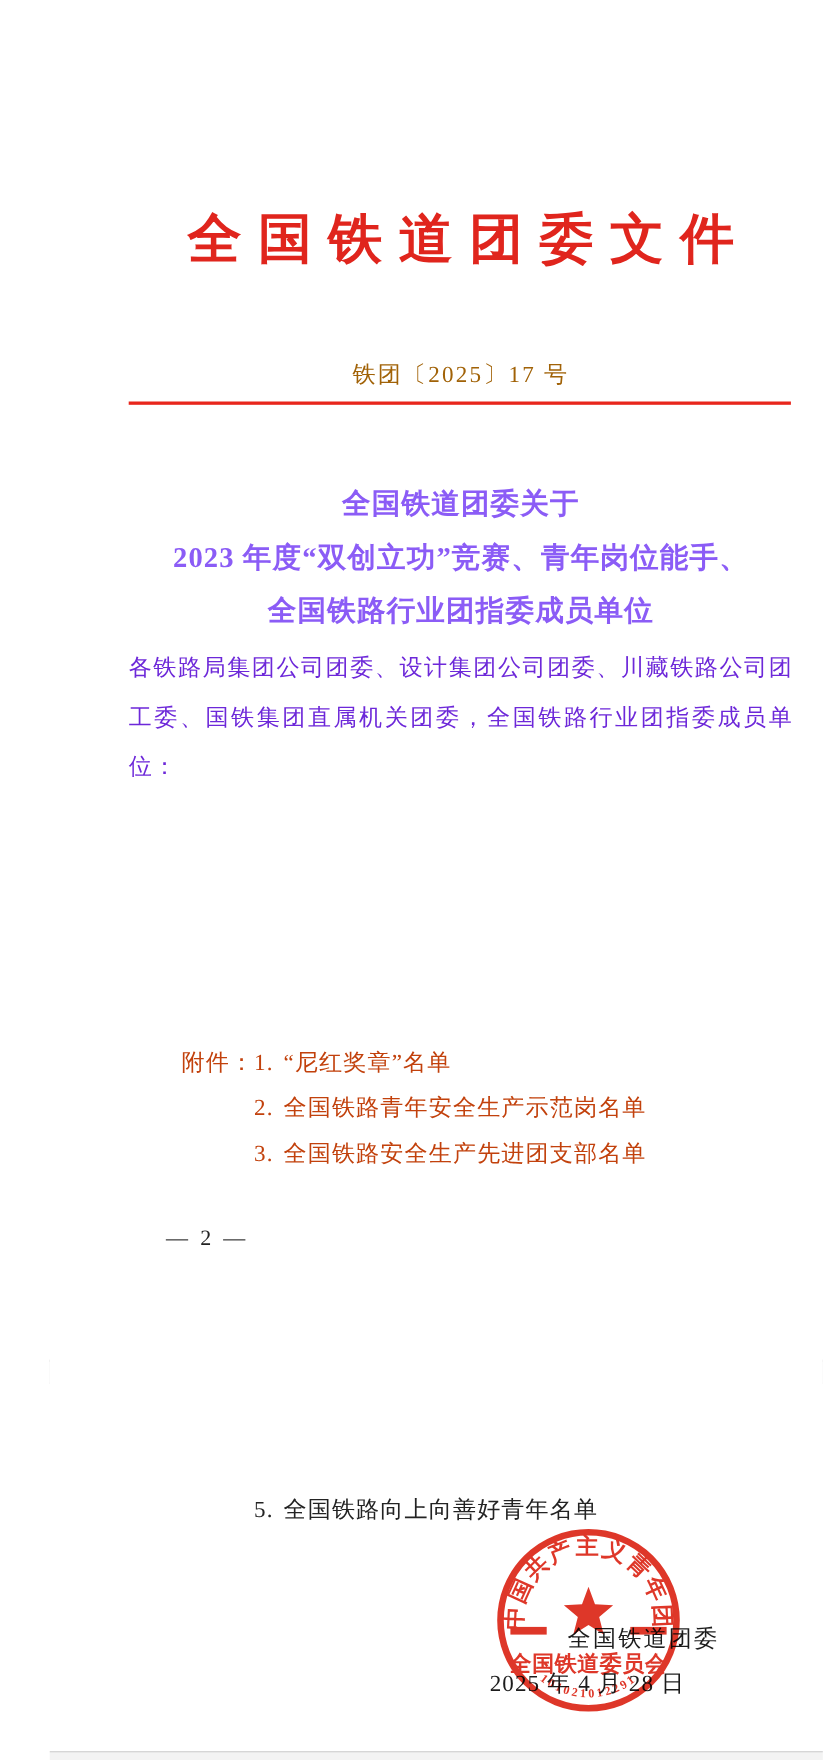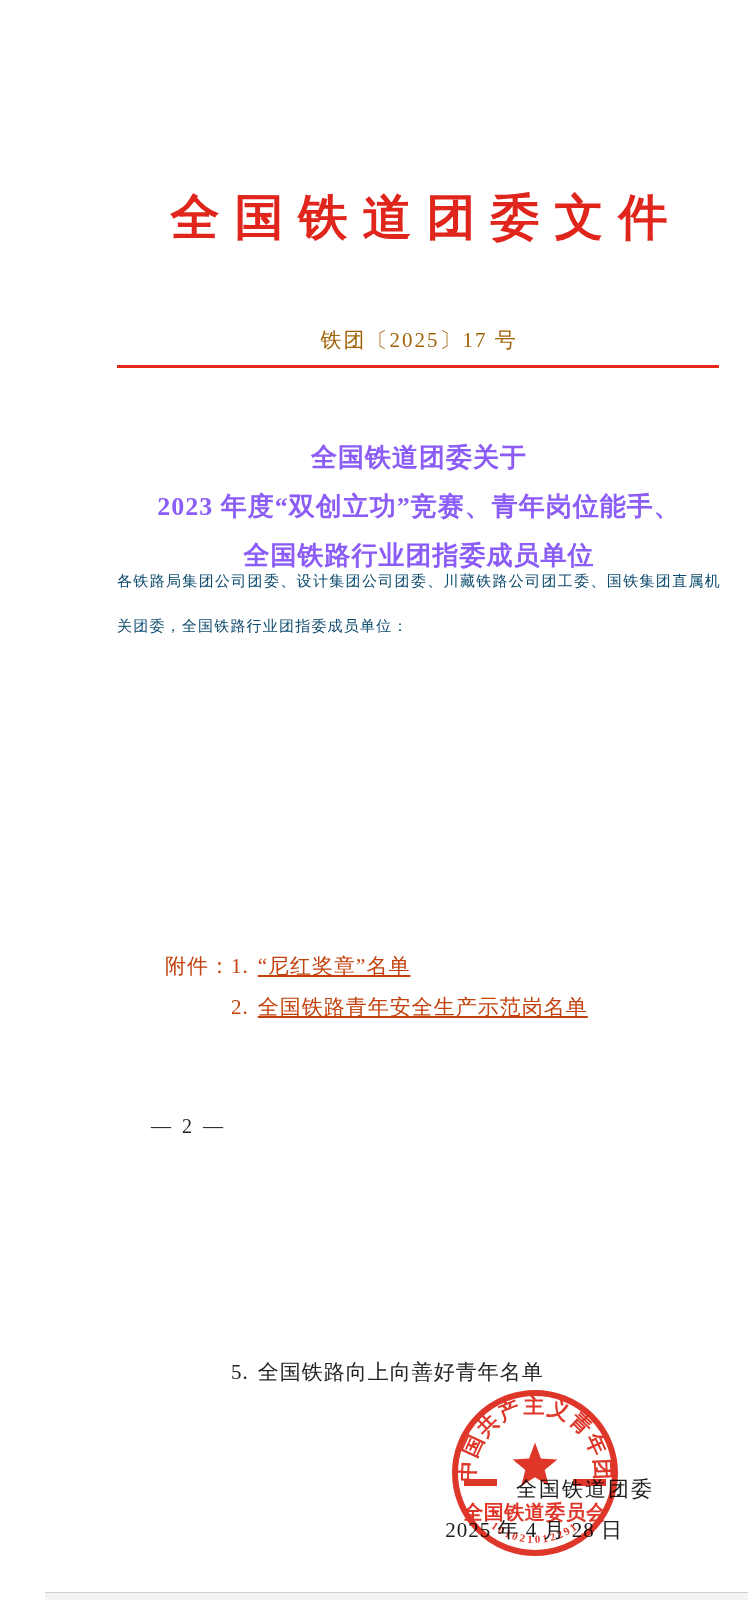--- a/index.html
+++ b/index.html
@@ -40,35 +40,35 @@
   .red-rule {
     position: absolute; top: 365px; left: 72px; width: 602px; height: 3px;
     background: #e8261c;
   }
   .doc-title {
     position: absolute; top: 433px; left: 40px; width: 668px;
     text-align: center; font-weight: bold; color: #8b5cf6;
     font-size: 26px; line-height: 49px; letter-spacing: 1px;
   }
   .body-text {
-    position: absolute; top: 559px; left: 72px; width: 604px;
-    font-size: 15px; line-height: 45px; letter-spacing: 1.2px;
-    text-align: justify; color: #0c4a6e;
+    position: absolute; top: 585px; left: 72px; width: 604px;
+    font-size: 21px; line-height: 45px; letter-spacing: 1.2px;
+    text-align: justify; color: #6d28d9;
   }
   .body-text p { margin: 0; }
   .body-text .indent { text-indent: 2em; }
 
   .attachments {
     position: absolute; top: 946px; left: 120px; width: 560px;
     font-size: 21px; line-height: 41px; letter-spacing: 1px; color: #c2410c;
     display: flex; align-items: flex-start;
   }
   .att-label { flex: none; }
   .att-items { flex: none; }
-  .att-item { white-space: nowrap; text-decoration: underline; }
+  .att-item { white-space: nowrap; }
   .att-num { display: inline-block; margin-right: 9px; }
 
   .page-num {
     position: absolute; top: 1115px; left: 106px;
     font-size: 20px; letter-spacing: 3px; color: #232323;
   }
 
   .att-item-5 {
     position: absolute; top: 130px; left: 186px;
     font-size: 21px; letter-spacing: 1px; color: #232323; white-space: nowrap;
@@ -119,20 +119,23 @@
 
     <div class="attachments">
       <span class="att-label">附件：</span>
       <div class="att-items">
         <div class="att-item">
           <span class="att-num">1.</span><span>“尼红奖章”名单</span>
         </div>
         <div class="att-item">
           <span class="att-num">2.</span><span>全国铁路青年安全生产示范岗名单</span>
         </div>
+        <div class="att-item">
+          <span class="att-num">3.</span><span>全国铁路安全生产先进团支部名单</span>
+        </div>
       </div>
     </div>
 
     <div class="page-num">— 2 —</div>
   </section>
 
   <div class="page-sep"></div>
 
   <section class="page page-2">
     <div class="att-item-5">

